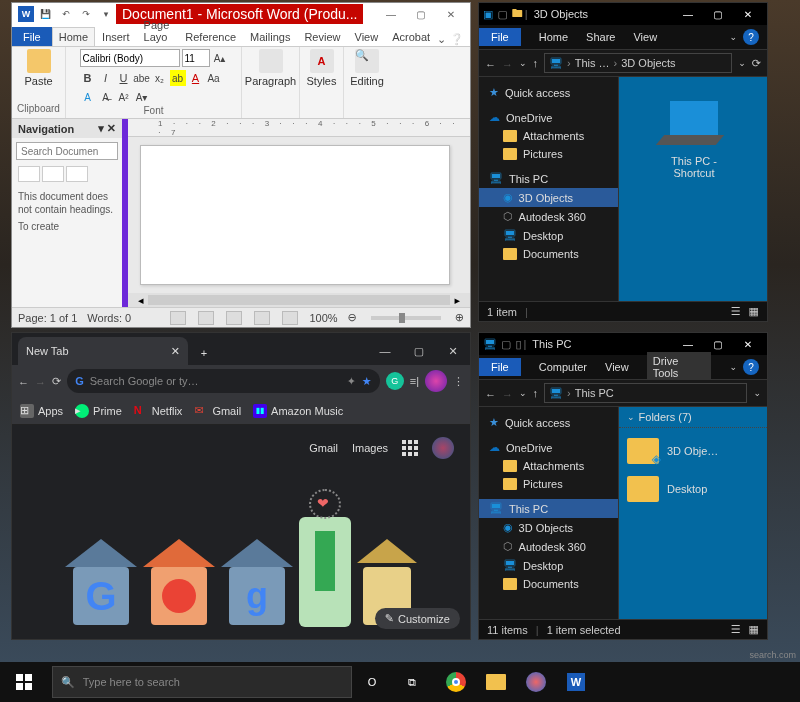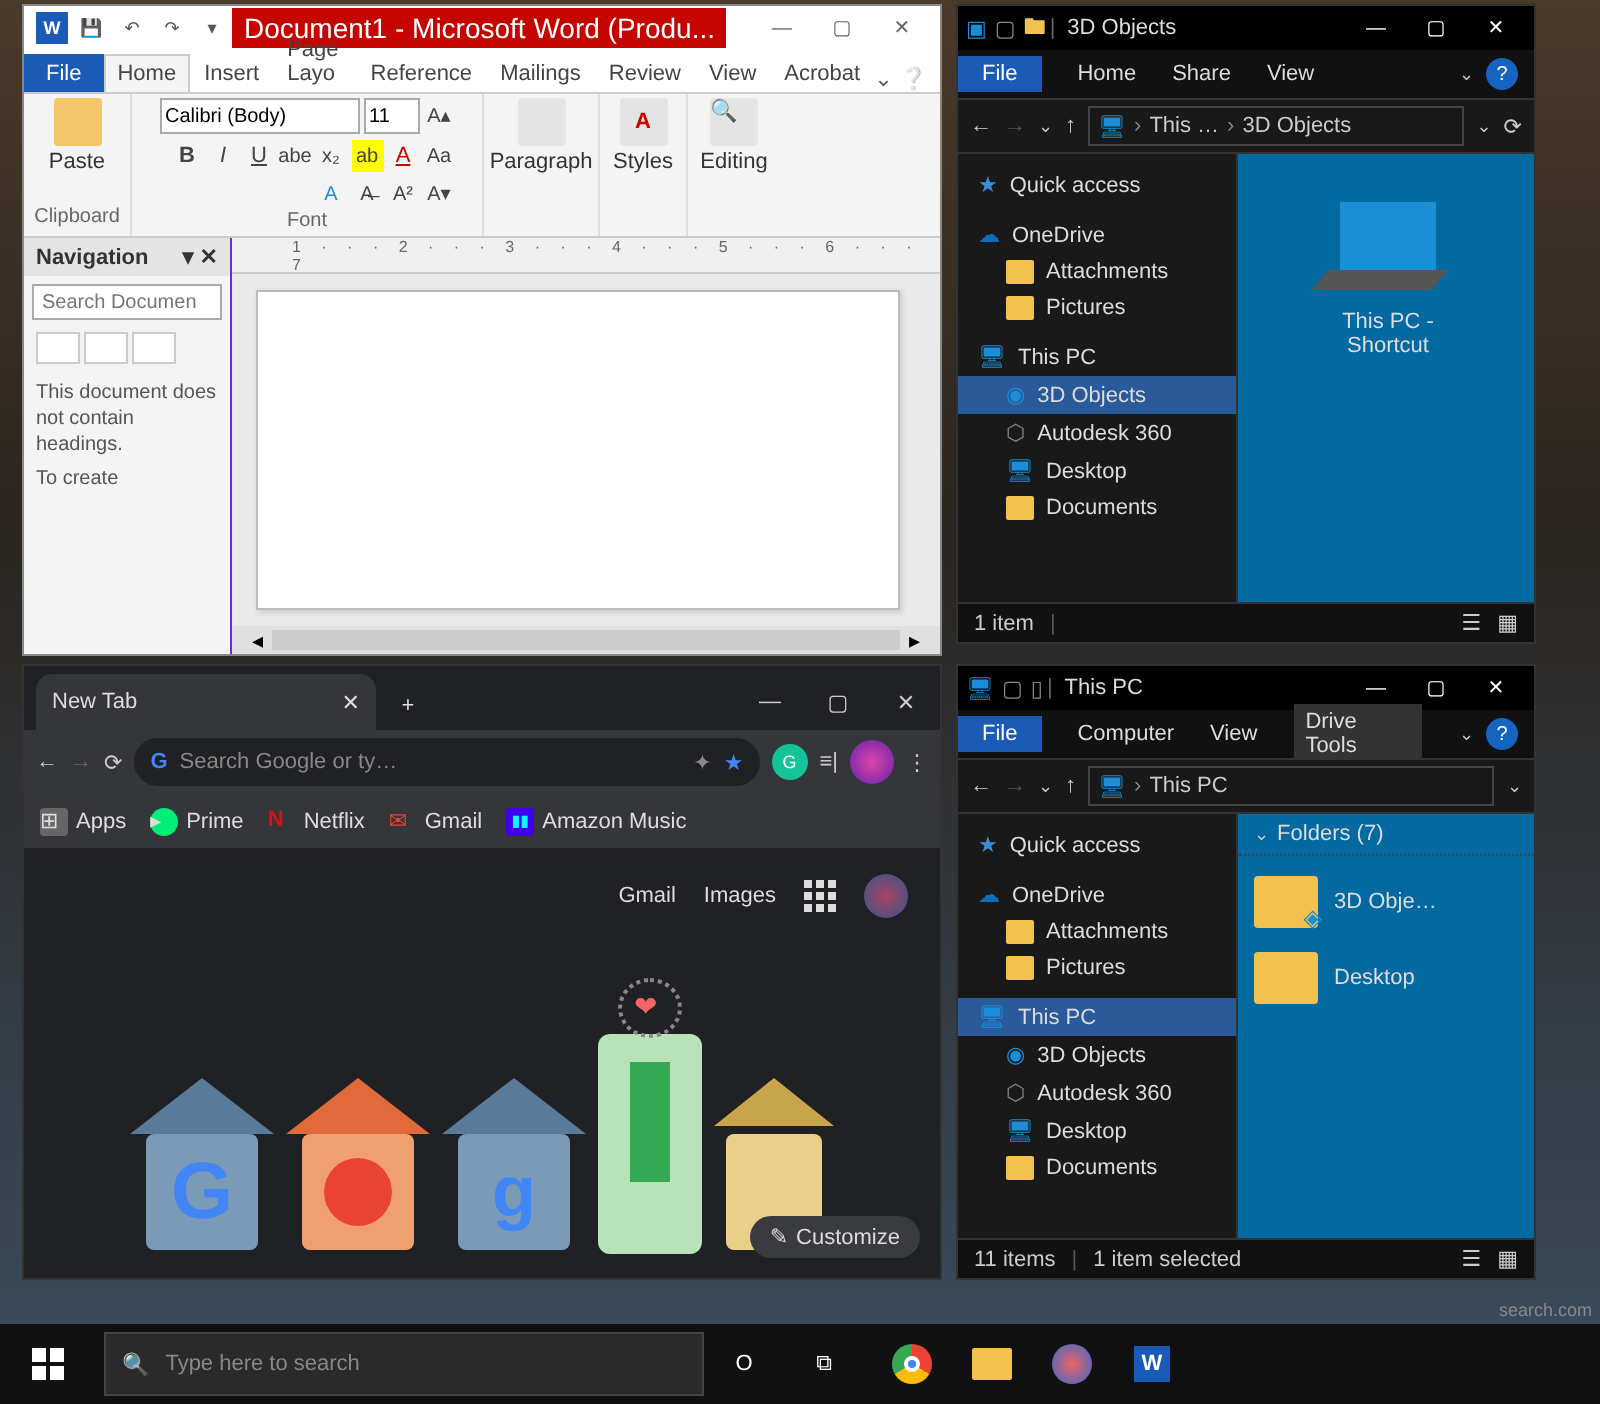--- a/index.html
+++ b/index.html
@@ -35,21 +35,21 @@
 .ribbon{display:flex;background:#f4f4f4;height:72px;border-bottom:1px solid #ccc}
 .ribbon-group{display:flex;flex-direction:column;align-items:center;padding:2px 6px;border-right:1px solid #ddd;position:relative}
 .ribbon-group .grp-body{flex:1;display:flex;flex-wrap:wrap;align-items:flex-start;gap:2px;justify-content:center}
 .ribbon-group .grp-label{font-size:10px;color:#666;text-align:center;padding-bottom:2px}
 .big-btn{display:flex;flex-direction:column;align-items:center;width:44px;gap:2px;font-size:10px;color:#333}
 .big-btn .ic{width:24px;height:24px;background:#ddd;border-radius:2px}
 .font-row{display:flex;gap:2px;align-items:center}
 .font-sel{height:18px;border:1px solid #aaa;background:#fff;font-size:10px;padding:0 2px}
 .mini-btn{width:16px;height:16px;display:flex;align-items:center;justify-content:center;font-size:10px;color:#444;border:1px solid transparent}
 .word-body{flex:1;display:flex;background:#e9e9e9;overflow:hidden}
-.navpane{width:104px;background:#f4f4f4;border-right:1px solid #6d28d9;display:flex;flex-direction:column}
+.navpane{width:116px;background:#f4f4f4;border-right:6px solid #6d28d9;display:flex;flex-direction:column}
 .navpane-hdr{display:flex;align-items:center;justify-content:space-between;padding:3px 6px;background:#e4e4e4;font-weight:bold;color:#333}
 .navpane-search{margin:4px;height:18px;border:1px solid #aaa;background:#fff;font-size:10px;padding:0 4px;color:#888}
 .navpane-views{display:flex;gap:2px;margin:2px 6px}
 .navpane-views div{width:22px;height:16px;border:1px solid #ccc;background:#fff}
 .navpane-msg{margin:6px;font-size:10px;color:#555;line-height:1.3}
 .docarea{flex:1;display:flex;flex-direction:column;position:relative}
 .ruler{height:18px;background:#f0f0f0;border-bottom:1px solid #ccc;font-size:8px;color:#666;display:flex;align-items:center;padding-left:30px;letter-spacing:4px}
 .page{flex:1;margin:8px 20px 8px 12px;background:#fff;border:1px solid #bbb;box-shadow:1px 1px 3px rgba(0,0,0,.15)}
 .hscroll{height:14px;background:#e0e0e0;display:flex;align-items:center;padding:0 10px}
 .hscroll .track{flex:1;height:10px;background:#ccc;margin:0 4px}
@@ -148,21 +148,21 @@
     <div class="ribbon-group" style="width:54px">
       <div class="grp-body">
             <div class="big-btn">
               <div class="ic" style="background:#f4c76a"></div>
               <span>Paste</span>
             </div>
           </div>
       <div class="grp-label">Clipboard</div>
     </div>
     <div class="ribbon-group" style="width:176px">
-      <div class="grp-body" style="flex-direction:column;align-items:flex-end;gap:3px">
+      <div class="grp-body" style="flex-direction:column;align-items:flex-start;gap:3px">
         <div class="font-row">
           <input class="font-sel" style="width: 100px;" value="Calibri (Body)">
           <input class="font-sel" style="width: 28px;" value="11">
           <span class="mini-btn">A▴</span>
         </div>
         <div class="font-row">
           <span class="mini-btn">
                 <b>B</b>
               </span>
           <span class="mini-btn">
@@ -234,20 +234,34 @@
     <div class="docarea">
       <div class="ruler">1 · · · 2 · · · 3 · · · 4 · · · 5 · · · 6 · · · 7</div>
       <div class="page"></div>
       <div class="hscroll">
             <span>◂</span>
             <div class="track"></div>
             <span>▸</span>
           </div>
     </div>
   </div>
+  <div class="word-status">
+    <span>Page: 1 of 1</span>
+    <span>Words: 0</span>
+    <span class="spacer"></span>
+    <div class="viewbtn"></div>
+    <div class="viewbtn"></div>
+    <div class="viewbtn"></div>
+    <div class="viewbtn"></div>
+    <div class="viewbtn"></div>
+    <span>100%</span>
+    <span>⊖</span>
+    <div class="zoom-slider"></div>
+    <span>⊕</span>
+  </div>
 </div>
 
 <div id="chrome" class="win" style="display:flex;flex-direction:column">
   <div class="chrome-tabs">
     <div class="chrome-tab">
           <span>New Tab</span>
           <span>✕</span>
         </div>
     <div class="chrome-newtab">+</div>
     <div class="chrome-winctrl">

